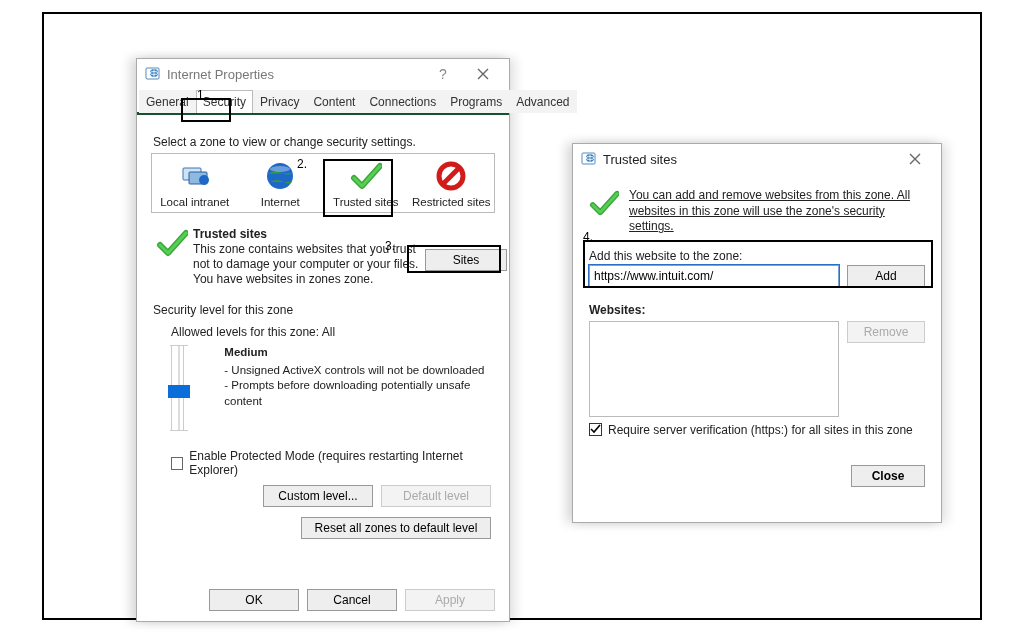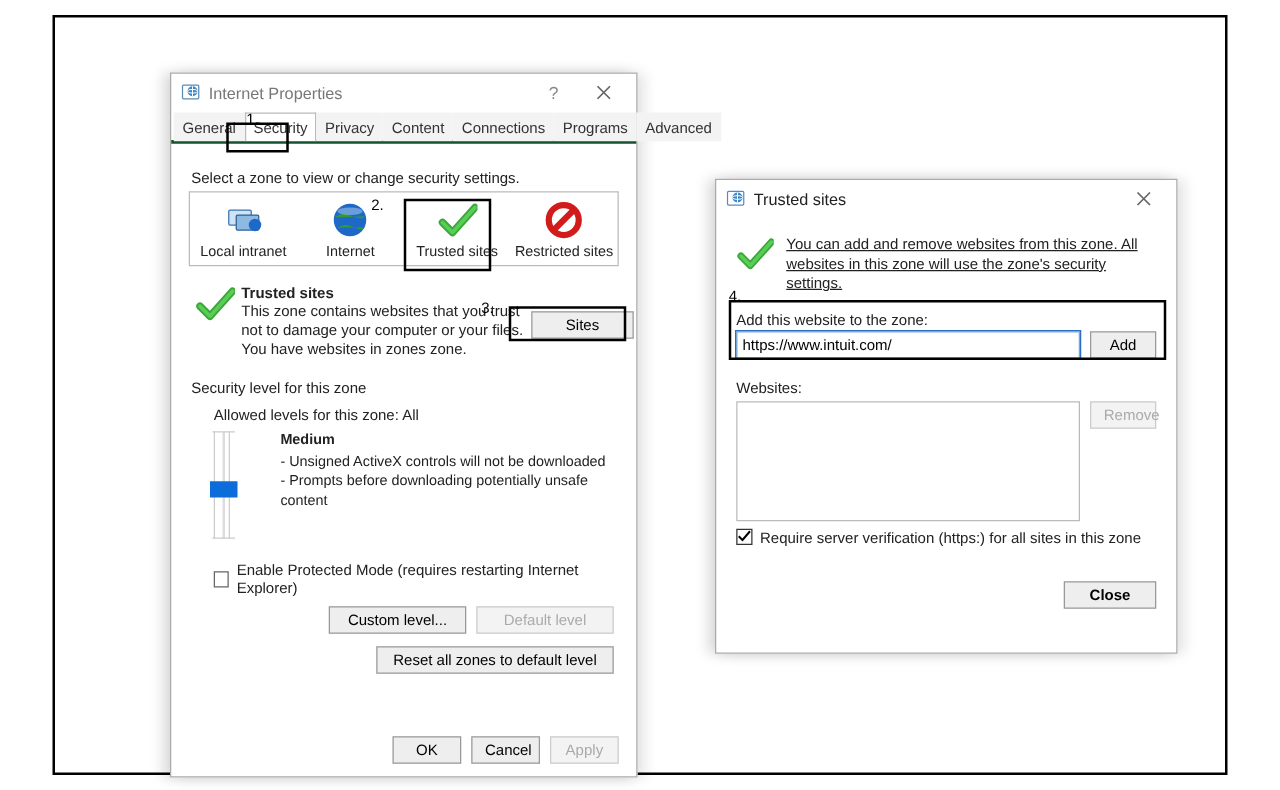--- a/index.html
+++ b/index.html
@@ -120,21 +120,21 @@
   .btn[disabled] { color: #aaa; background: #f3f3f3; border-color: #ccc; cursor: default; }
   .level-btns { display: flex; justify-content: flex-end; gap: 8px; margin-right: 4px; }
   .level-btns .btn { width: 110px; }
   .reset-row { display: flex; justify-content: flex-end; margin-top: 10px; margin-right: 4px; }
   .reset-row .btn { width: 190px; }
   .bottom-btns {
     position: absolute; left: 0; right: 0; bottom: 10px;
     display: flex; justify-content: flex-end; gap: 8px;
     padding-right: 14px;
   }
-  .bottom-btns .btn { width: 55px; }
+  .bottom-btns .btn { width: 90px; }
   
   .trusted .trow1 { display: flex; padding: 14px 16px 8px 16px; text-decoration: underline; }
   .trusted .trow1 .check { width: 40px; flex: none; }
   .trusted .trow1 .msg { flex: 1; font-size: 12px; line-height: 1.3; }
   .trusted .addsec { padding: 4px 16px 4px 16px; }
   .trusted .addrow { display: flex; align-items: center; gap: 8px; margin-top: 2px; }
   .trusted input[type=text] {
     flex: 1; height: 22px; border: 1px solid #7aa3d8; outline: 1px solid #2a6fc4;
     padding: 0 4px; font-size: 12px; font-family: inherit;
   }
@@ -143,21 +143,21 @@
   .trusted .listbox {
     flex: 1; height: 96px; border: 1px solid #bbb; background: #fff;
   }
   .trusted .require-row { display: flex; align-items: center; padding: 6px 16px 0 16px; }
   .trusted .require-row .cb {
     width: 13px; height: 13px; border: 1px solid #333; margin-right: 6px;
     display: flex; align-items: center; justify-content: center;
   }
   .trusted .close-row { display: flex; justify-content: flex-end; padding: 28px 16px 0 0; }
   .trusted .close-row .btn { width: 74px; font-weight: bold; }
-  .trusted .btn.side { width: 53px; text-align: center; }
+  .trusted .btn.side { width: 78px; text-align: center; }
 </style>
 </head>
 <body>
 
 <div class="outer-frame"></div>
 
 <div class="dialog main">
   <div class="titlebar">
     <span class="ie-icon">
       <svg viewBox="0 0 16 16" width="16" height="16">
@@ -327,21 +327,21 @@
 
   <div class="addsec">
     <div class="lbl">Add this website to the zone:</div>
     <div class="addrow">
       <input type="text" value="https://www.intuit.com/" style="">
       <button class="btn side"><span>Add</span></button>
     </div>
   </div>
   <div class="hi-box" style="left:10px; top:96px; width:350px; height:48px;"></div>
 
-  <div style="padding:12px 4px 0 16px;">Websites:</div>
+  <div style="padding:12px 4px 0 16px;font-weight:bold;">Websites:</div>
   <div class="listrow">
     <div class="listbox"></div>
     <button class="btn side" disabled=""><span>Remove</span></button>
   </div>
 
   <div class="require-row">
     <span class="cb">
       <svg width="11" height="11" viewBox="0 0 11 11">
           <path d="M1 5 L4 8 L10 1" fill="none" stroke="#000" stroke-width="1.6"></path>
         </svg>

